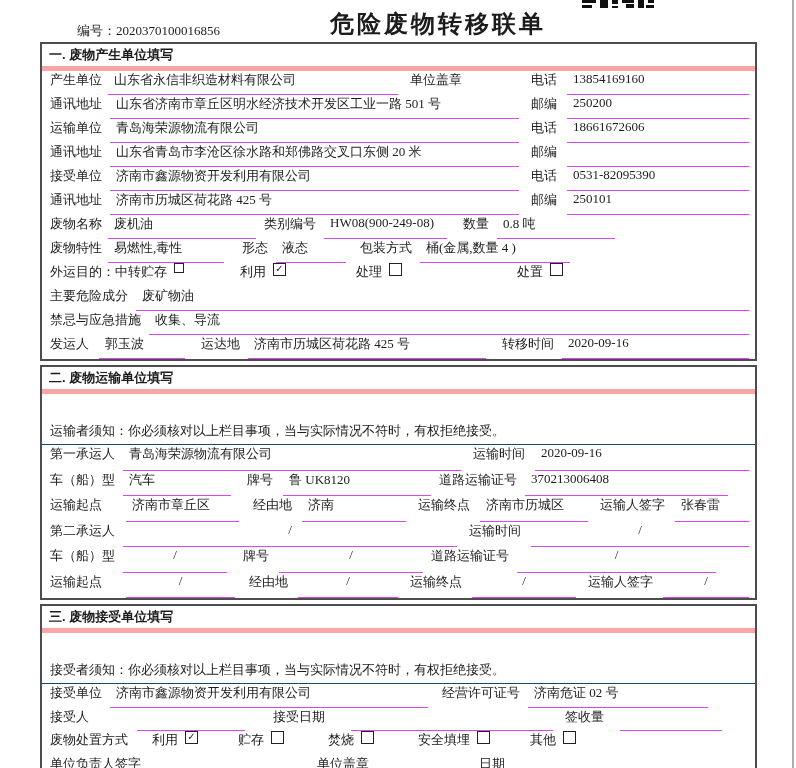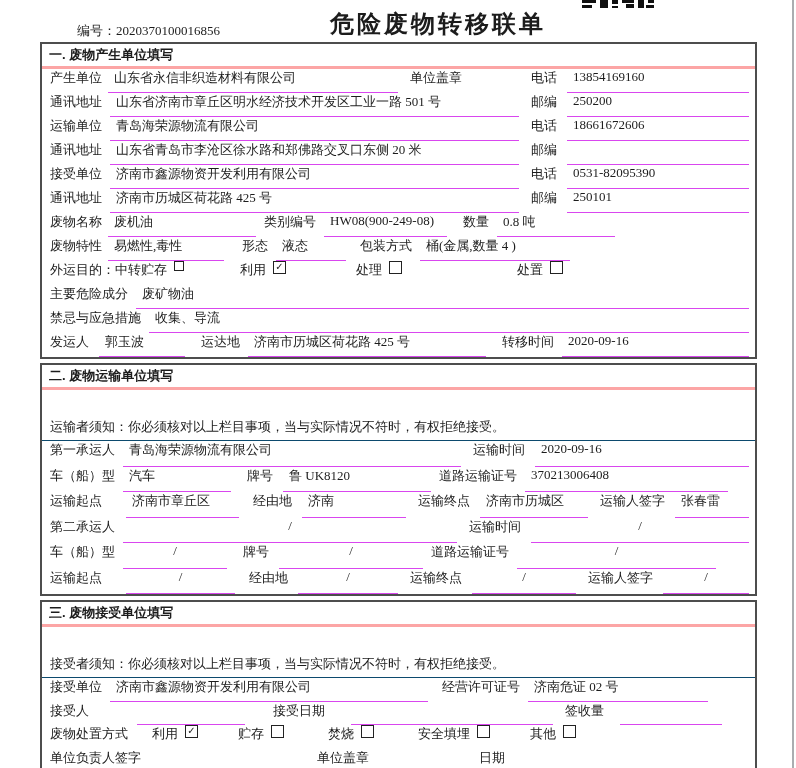--- a/index.html
+++ b/index.html
@@ -6,21 +6,21 @@
   .page{position:relative;width:796px;height:768px;background:#ffffff;overflow:hidden;
         color:#1c1c1c;font-family:"Liberation Serif","DejaVu Serif",serif;font-size:13px;}
   .page-edge{position:absolute;left:792px;top:0;width:2px;height:768px;background:#aaadb0;}
   .qr{position:absolute;left:582px;top:0;width:72px;height:8px;}
   .content{position:absolute;left:40px;top:8px;width:717px;}
   .tophead{position:relative;height:34px;}
   .serial{position:absolute;left:-2px;top:14px;white-space:nowrap;margin-left:39px;}
   .title{position:absolute;left:290px;top:0;font-size:24px;font-weight:bold;letter-spacing:3px;
          font-family:"Liberation Sans","DejaVu Sans",sans-serif;white-space:nowrap;text-align:center;}
   .box{border:2px solid #4d4d4d;margin-bottom:4px;background:#fff;}
-  .box-header{height:22px;line-height:21px;border-bottom:3px solid #fca5a5;padding-left:7px;
+  .box-header{height:22px;line-height:21px;border-bottom:5px solid #fca5a5;padding-left:7px;
               font-weight:bold;font-size:13px;font-family:"Liberation Sans","DejaVu Sans",sans-serif;}
   .row{display:flex;padding:0 6px 0 8px;}
   .s1row{height:24px;}
   .s2row{height:25.5px;}
   .s3row{height:23.5px;}
   .notice{display:flex;align-items:center;height:26px;border-bottom:1px solid #0c4a6e;padding-left:8px;margin-top:24px;}
   .lbl{white-space:nowrap;padding-bottom:3px;flex:none;}
   .u{border-bottom:1px solid #d946ef;padding:0 2px 3px 6px;white-space:nowrap;overflow:hidden;flex:none;}
   .fill{flex:1 1 auto;min-width:0;}
   .c{text-align:center;padding-left:2px;}

